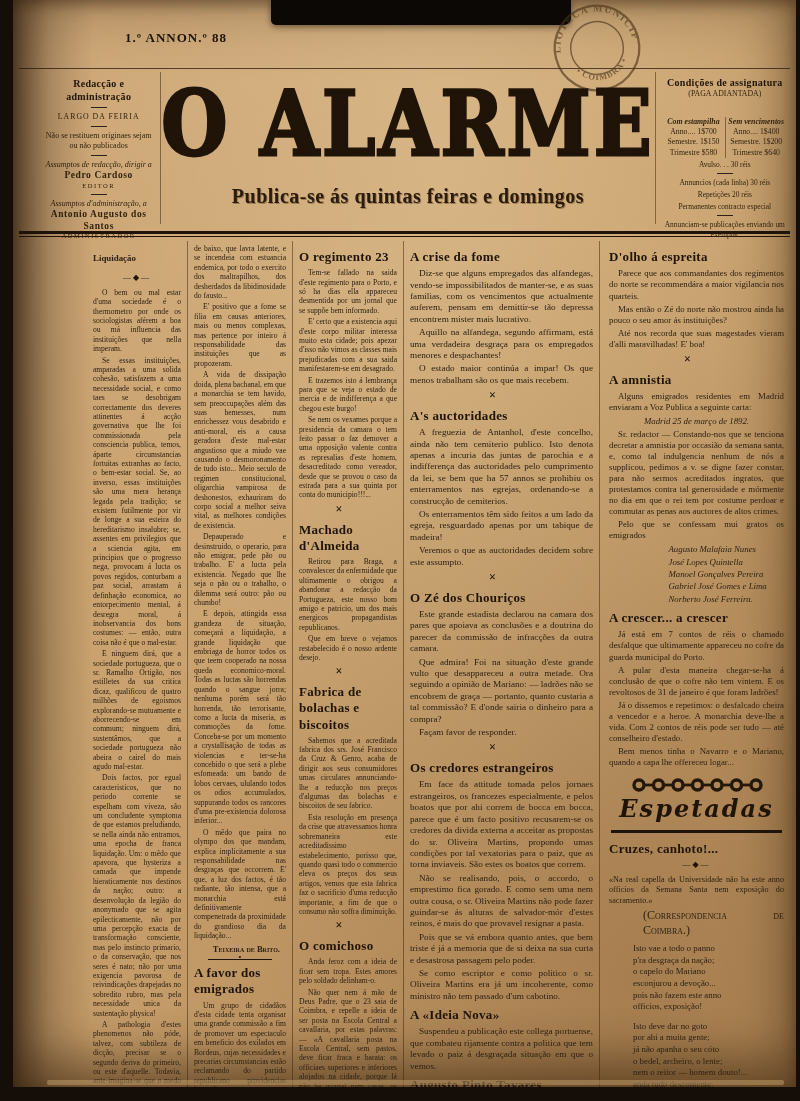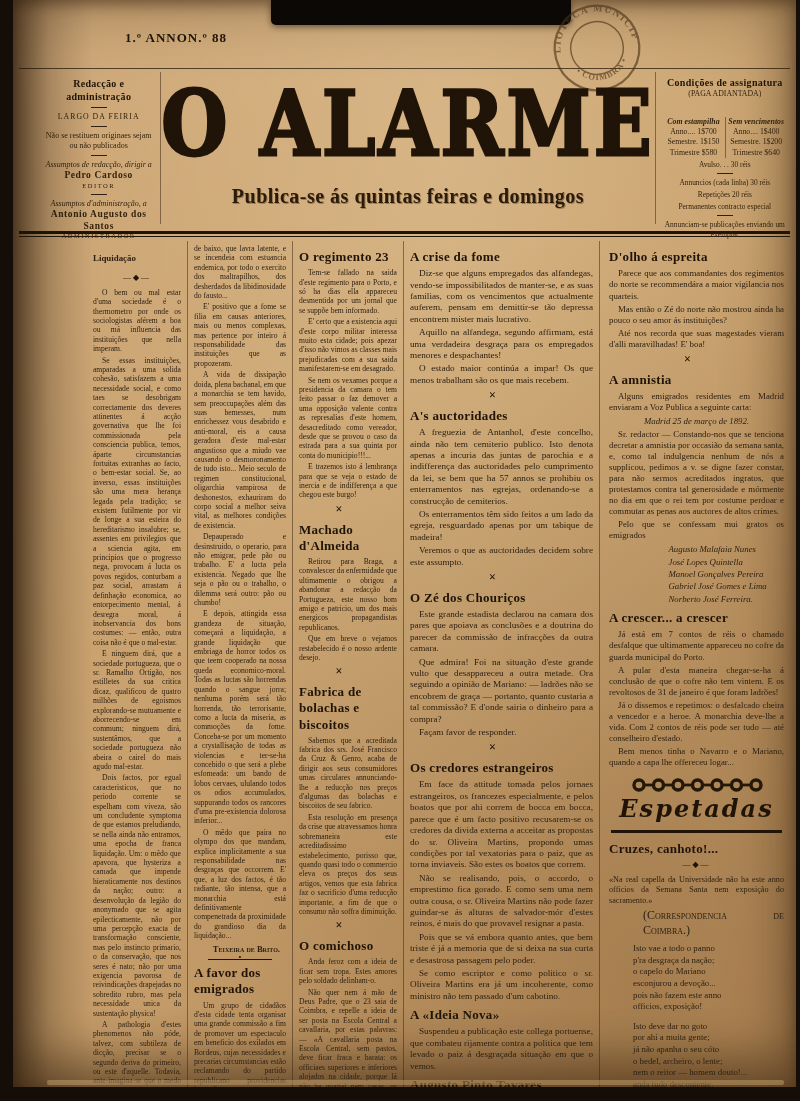--- a/index.html
+++ b/index.html
@@ -182,22 +182,22 @@
         <div class="signature">Teixeira de Brito.</div>
         <div class="end-rule"></div>
         <h3 class="section">A favor dos emigrados</h3>
         <p>Um grupo de cidadãos d'esta cidade tenta organisar uma grande commissão a fim de promover um espectaculo em beneficio dos exilados em Bordeus, cujas necessidades e precarias circumstancias estão reclamando do partido republicano providencias immediatas.</p>
         <p>O fim não pode ser mais justo e estamos certos de que a commissão ha de encontrar na maioria do povo de Coimbra adhesão completa ao seu pensamento.</p>
       </div>
       <div class="col col2">
         <h3 class="section">O regimento 23</h3>
         <p>Tem-se fallado na saida d'este regimento para o Porto, e só ha dias ella appareceu desmentida por um jornal que se suppõe bem informado.</p>
         <p>E' certo que a existencia aqui d'este corpo militar interessa muito esta cidade; pois apezar d'isso não vimos as classes mais prejudicadas com a sua saida manifestarem-se em desagrado.</p>
+        <p>E trazemos isto á lembrança para que se veja o estado de inercia e de indifferença a que chegou este burgo!</p>
         <p>Se nem os vexames porque a presidencia da camara o tem feito passar o faz demover a uma opposição valente contra as represalias d'este homem, desacreditado como vereador, desde que se provou o caso da estrada para a sua quinta por conta do municipio!!!...</p>
-        <p>E trazemos isto á lembrança para que se veja o estado de inercia e de indifferença a que chegou este burgo!</p>
         <div class="sep-x">×</div>
         <h3 class="section">Machado d'Almeida</h3>
         <p>Retirou para Braga, a convalescer da enfermidade que ultimamente o obrigou a abandonar a redacção da Portugueza, este nosso bom amigo e patricio, um dos mais energicos propagandistas republicanos.</p>
         <p>Que em breve o vejamos restabelecido é o nosso ardente desejo.</p>
         <div class="sep-x">×</div>
         <h3 class="section">Fabrica de bolachas e biscoitos</h3>
         <p>Sabemos que a acreditada fabrica dos srs. José Francisco da Cruz &amp; Genro, acaba de dirigir aos seus consumidores umas circulares annunciando-lhe a reducção nos preços d'algumas das bolachas e biscoitos de seu fabrico.</p>
         <p>Esta resolução em presença da crise que atravessamos honra sobremaneira este acreditadissimo estabelecimento, porisso que, quando quasi todo o commercio eleva os preços dos seus artigos, vemos que esta fabrica faz o sacrificio d'uma reducção importante, a fim de que o consumo não soffra diminuição.</p>
         <div class="sep-x">×</div>
         <h3 class="section">O comichoso</h3>

